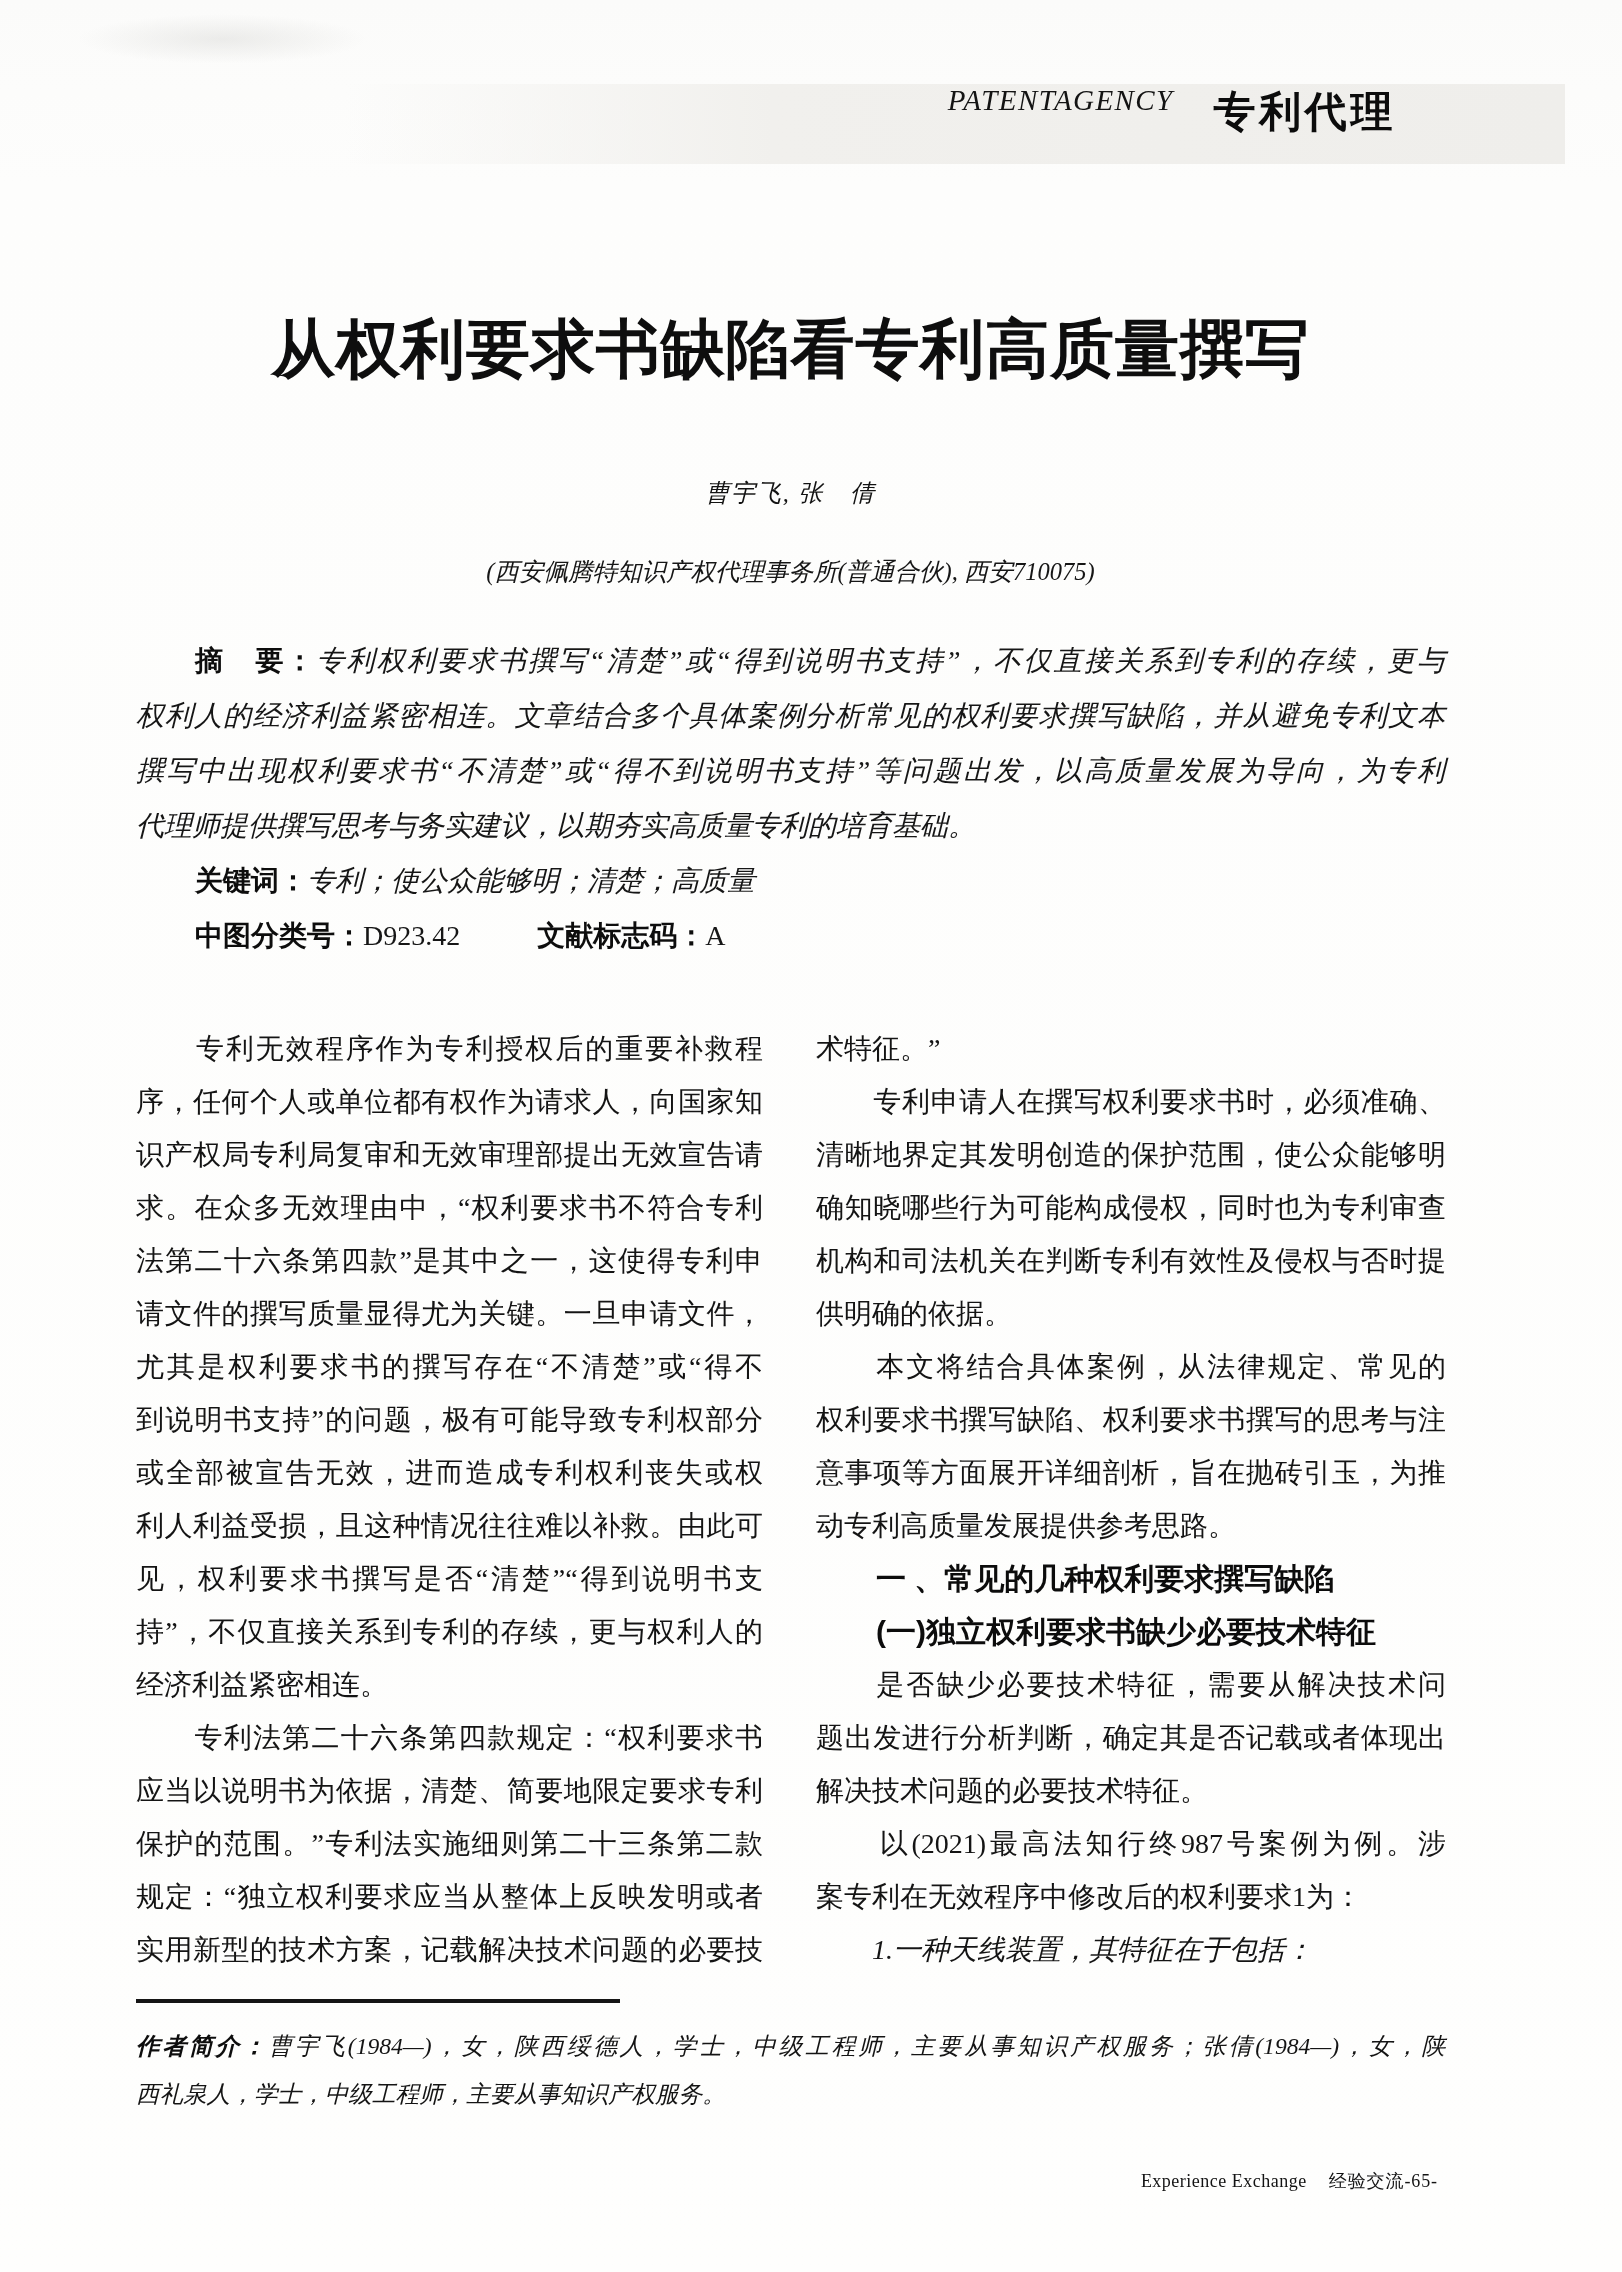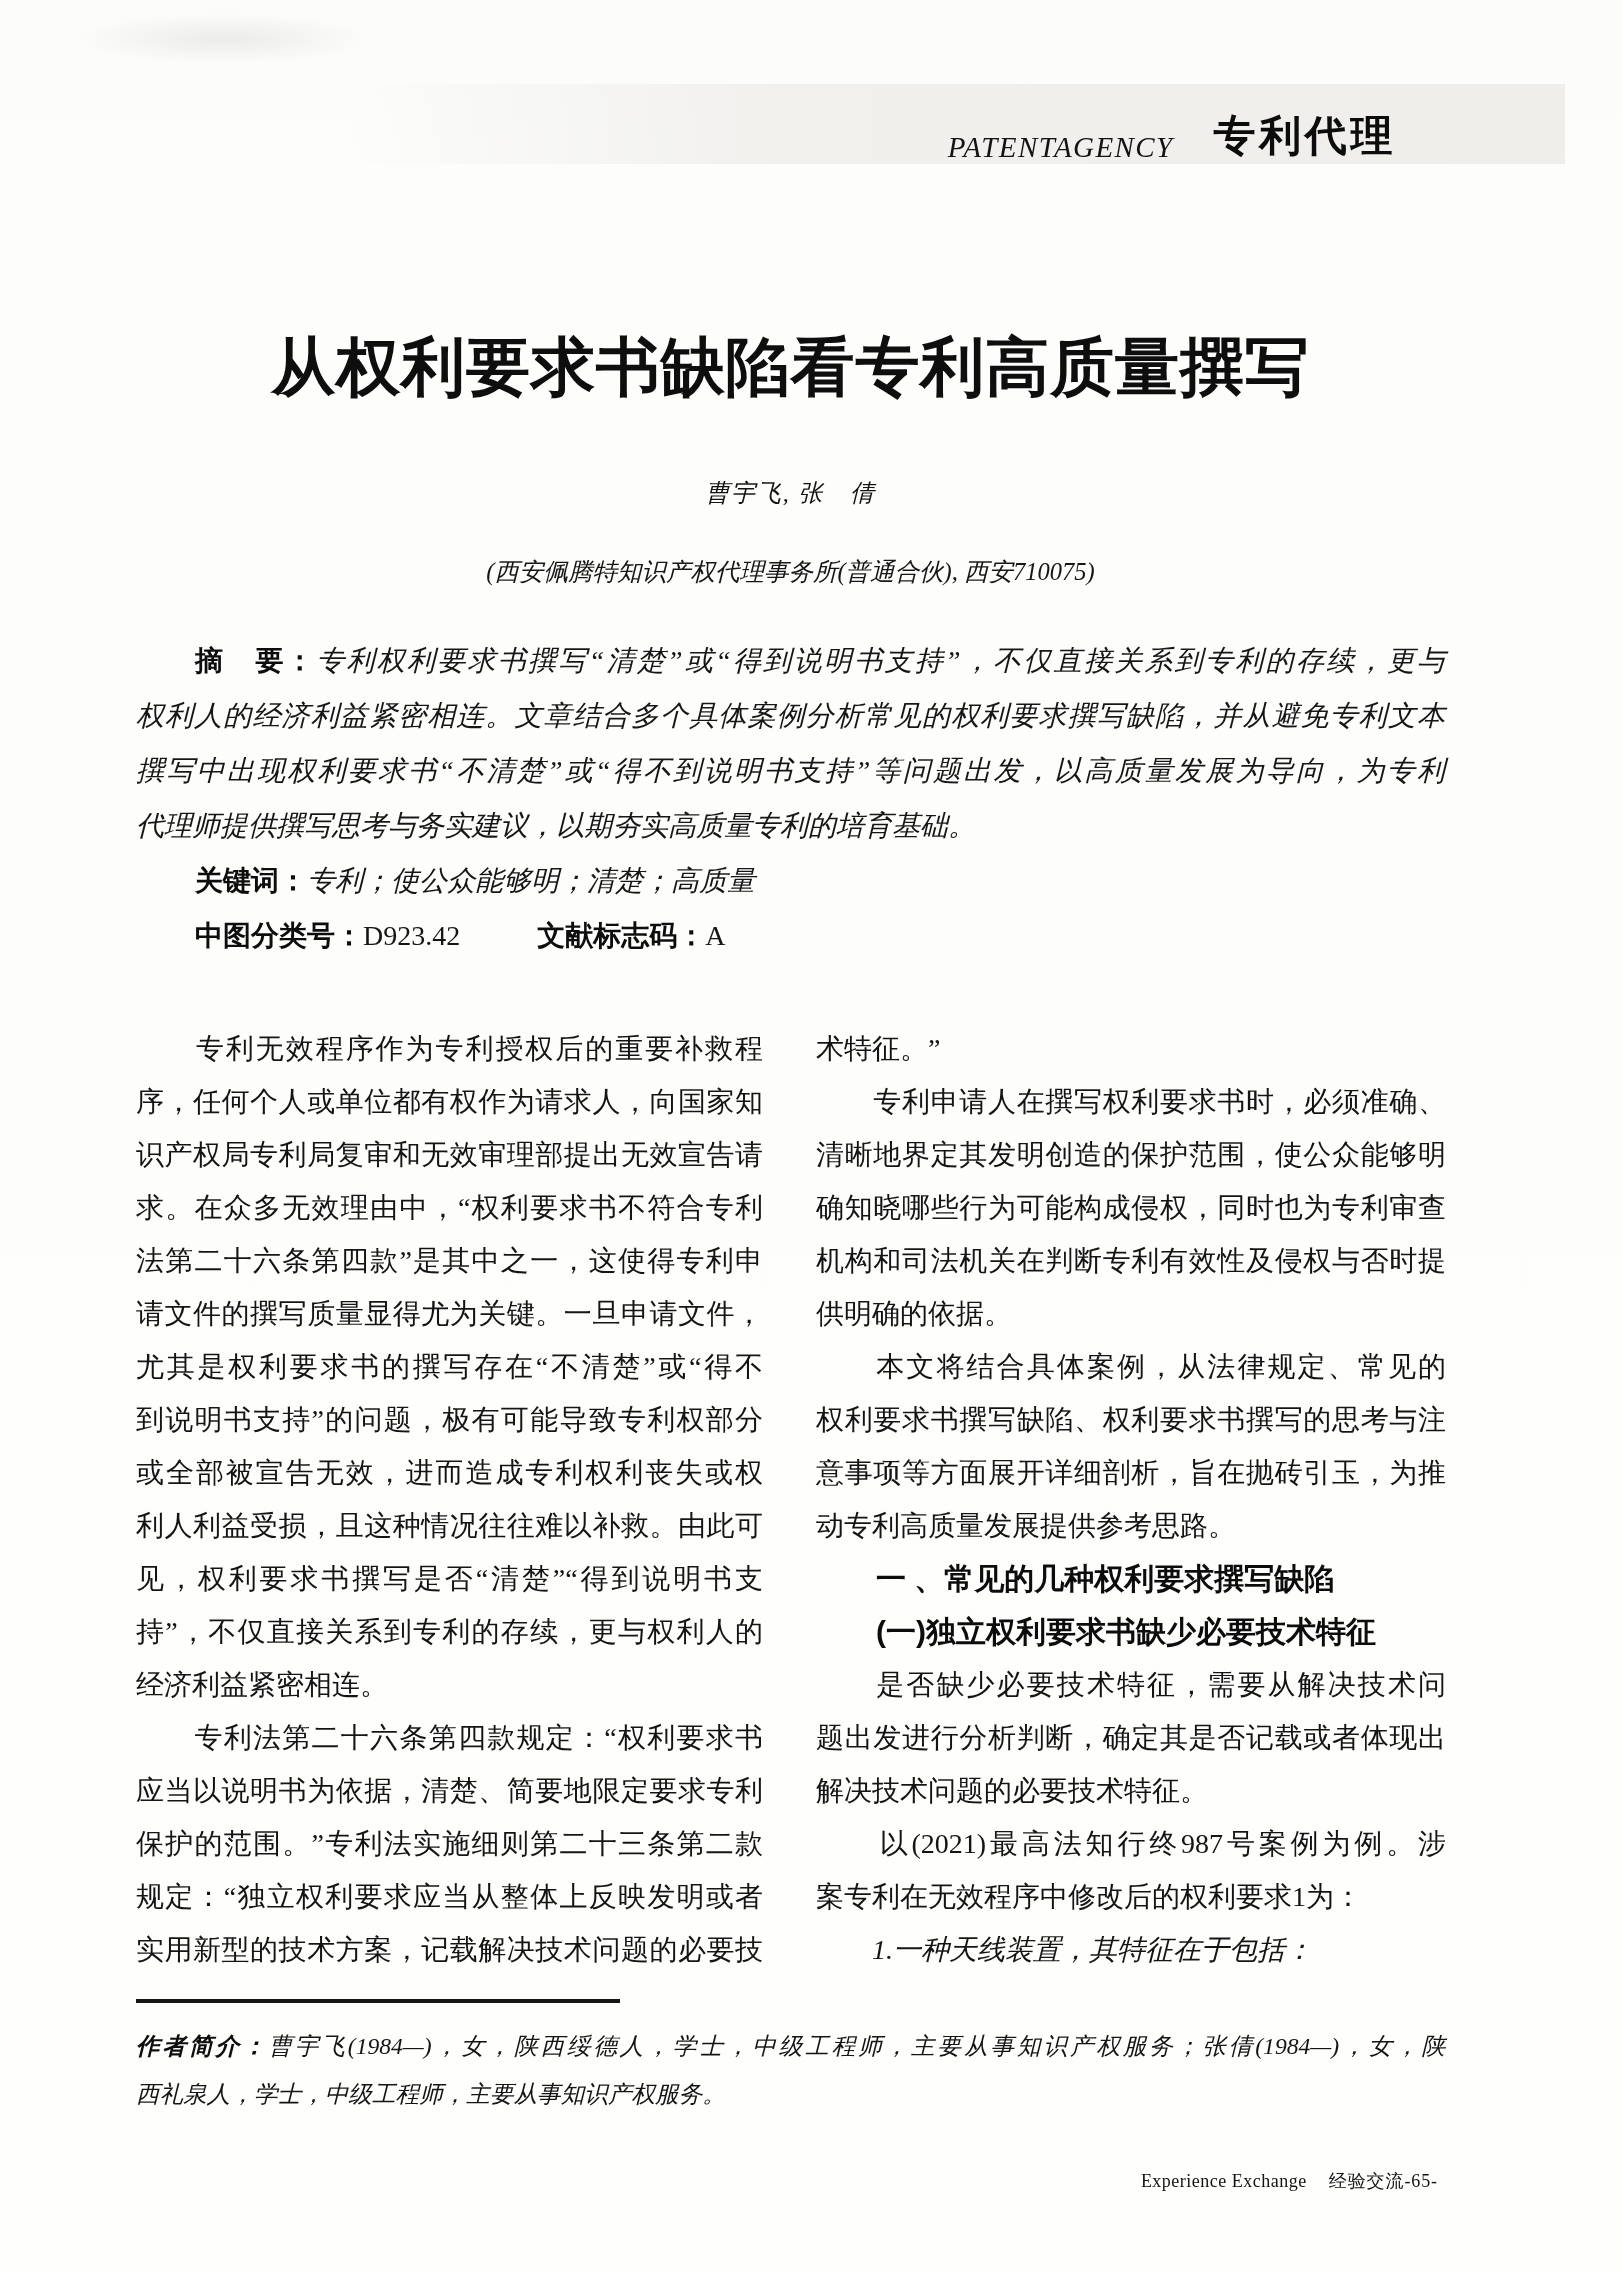--- a/index.html
+++ b/index.html
@@ -15,35 +15,35 @@
     background:linear-gradient(180deg,#fbfbfa 0%,#fdfdfc 8%,#fefefd 100%);
   }
   .smudge{
     position:absolute;left:77px;top:13.6px;width:291px;height:50px;
     background:radial-gradient(ellipse at center,rgba(205,205,202,0.35),rgba(205,205,202,0) 70%);
   }
   
   .header-band{
     position:absolute;left:345px;top:84px;width:1220px;height:80px;
     background:linear-gradient(to right,rgba(241,240,237,0) 0%,#f1f0ed 35%,#efeeeb 100%);
-    display:flex;align-items:flex-end;justify-content:flex-end;
+    display:flex;align-items:flex-start;justify-content:flex-end;
     padding-right:169px;box-sizing:border-box;
   }
   .journal-en{
     font-family:"Liberation Serif","DejaVu Serif",serif;
     font-style:italic;font-size:29px;letter-spacing:1.4px;color:#131313;
   }
   .journal-cn{
     font-family:"Liberation Sans","DejaVu Sans",sans-serif;
     font-weight:bold;font-size:42px;letter-spacing:3.6px;color:#0c0c0c;
     margin-left:40px;white-space:nowrap;
   }
   
   .title{
-    position:absolute;left:136px;top:330px;width:1309px;
+    position:absolute;left:136px;top:312px;width:1309px;
     text-align:center;font-weight:bold;font-size:64px;line-height:75px;
     letter-spacing:0.9px;color:#0e0e0e;
     font-family:"Liberation Serif","DejaVu Serif",serif;
   }
   .authors{
     position:absolute;left:136px;top:472px;width:1309px;
     text-align:center;font-size:24px;line-height:43px;letter-spacing:1.8px;
     font-style:italic;color:#121212;
   }
   .affiliation{

